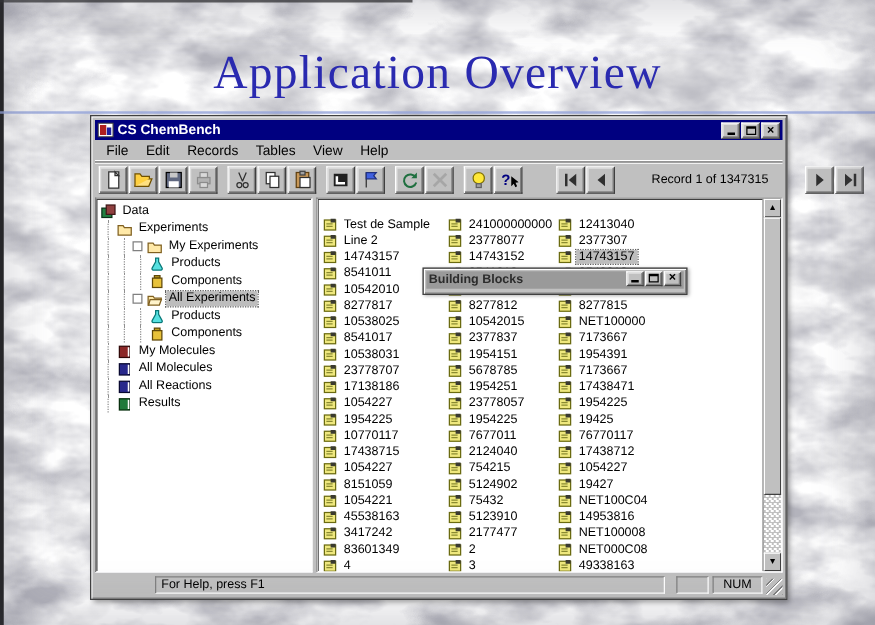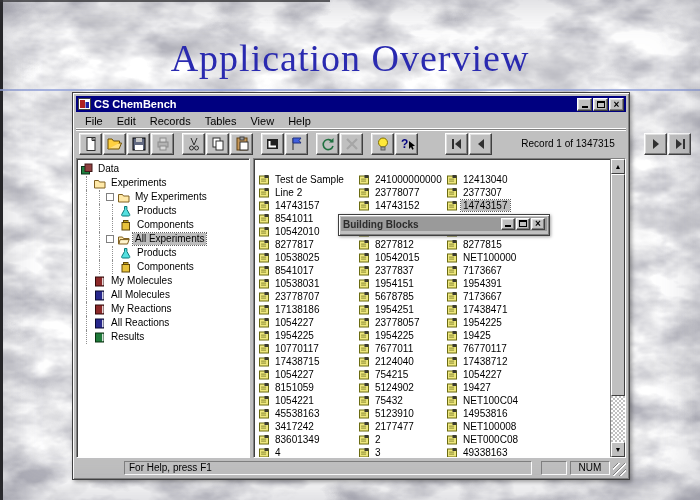--- a/index.html
+++ b/index.html
@@ -78,21 +78,21 @@
   .sp-blank{width:26px;}
   .sp-num{width:40px;text-align:center;}
   .sspacer{flex:1;}
   .grip{width:13px;height:13px;align-self:flex-end;
         background:repeating-linear-gradient(135deg,transparent 0 3px,#808080 3px 4px,#fff 4px 5px);}
 
   
   .bb{position:absolute;left:338px;top:214px;width:212px;height:22px;background:#c0c0c0;z-index:6;
       border:1px solid #404040;box-shadow:inset 1px 1px 0 #fff,inset -1px -1px 0 #808080,1px 1px 3px rgba(0,0,0,.35);
       padding:2px;}
-  .bb-titlebar{height:14px;background:#9a9a9a;display:flex;align-items:center;padding:0 2px;}
+  .bb-titlebar{height:14px;background:#9a9a9a;display:flex;align-items:flex-start;padding:0 2px;}
   .bb-title{flex:1;font-size:10px;font-weight:bold;color:#2c2c2c;line-height:13px;white-space:nowrap;}
   .bb .cbtn{width:14px;height:12px;}
 </style>
 </head>
 <body>
 
 <div class="slide">
 
   <svg class="marble" width="700" height="500" viewBox="0 0 700 500">
     <defs>
@@ -370,30 +370,20 @@
                   <rect x="2" y="2" width="8" height="9" fill="#28288c" stroke="#080830"></rect>
                   <rect x="8.7" y="2.8" width="1.3" height="7.4" fill="#fff"></rect>
                 </svg>
               </span>
               <span class="tree-label">All Molecules</span>
             </div>
             <div class="tree-row">
               <span class="g"></span>
               <span class="tree-ic">
                 <svg width="13" height="12" viewBox="0 0 12 12">
-                  <rect x="2" y="2" width="8" height="9" fill="#8c2828" stroke="#300808"></rect>
-                  <rect x="8.7" y="2.8" width="1.3" height="7.4" fill="#fff"></rect>
-                </svg>
-              </span>
-              <span class="tree-label">My Reactions</span>
-            </div>
-            <div class="tree-row">
-              <span class="g"></span>
-              <span class="tree-ic">
-                <svg width="13" height="12" viewBox="0 0 12 12">
                   <rect x="2" y="2" width="8" height="9" fill="#28288c" stroke="#080830"></rect>
                   <rect x="8.7" y="2.8" width="1.3" height="7.4" fill="#fff"></rect>
                 </svg>
               </span>
               <span class="tree-label">All Reactions</span>
             </div>
             <div class="tree-row">
               <span class="g"></span>
               <span class="tree-ic">
                 <svg width="13" height="12" viewBox="0 0 12 12">

